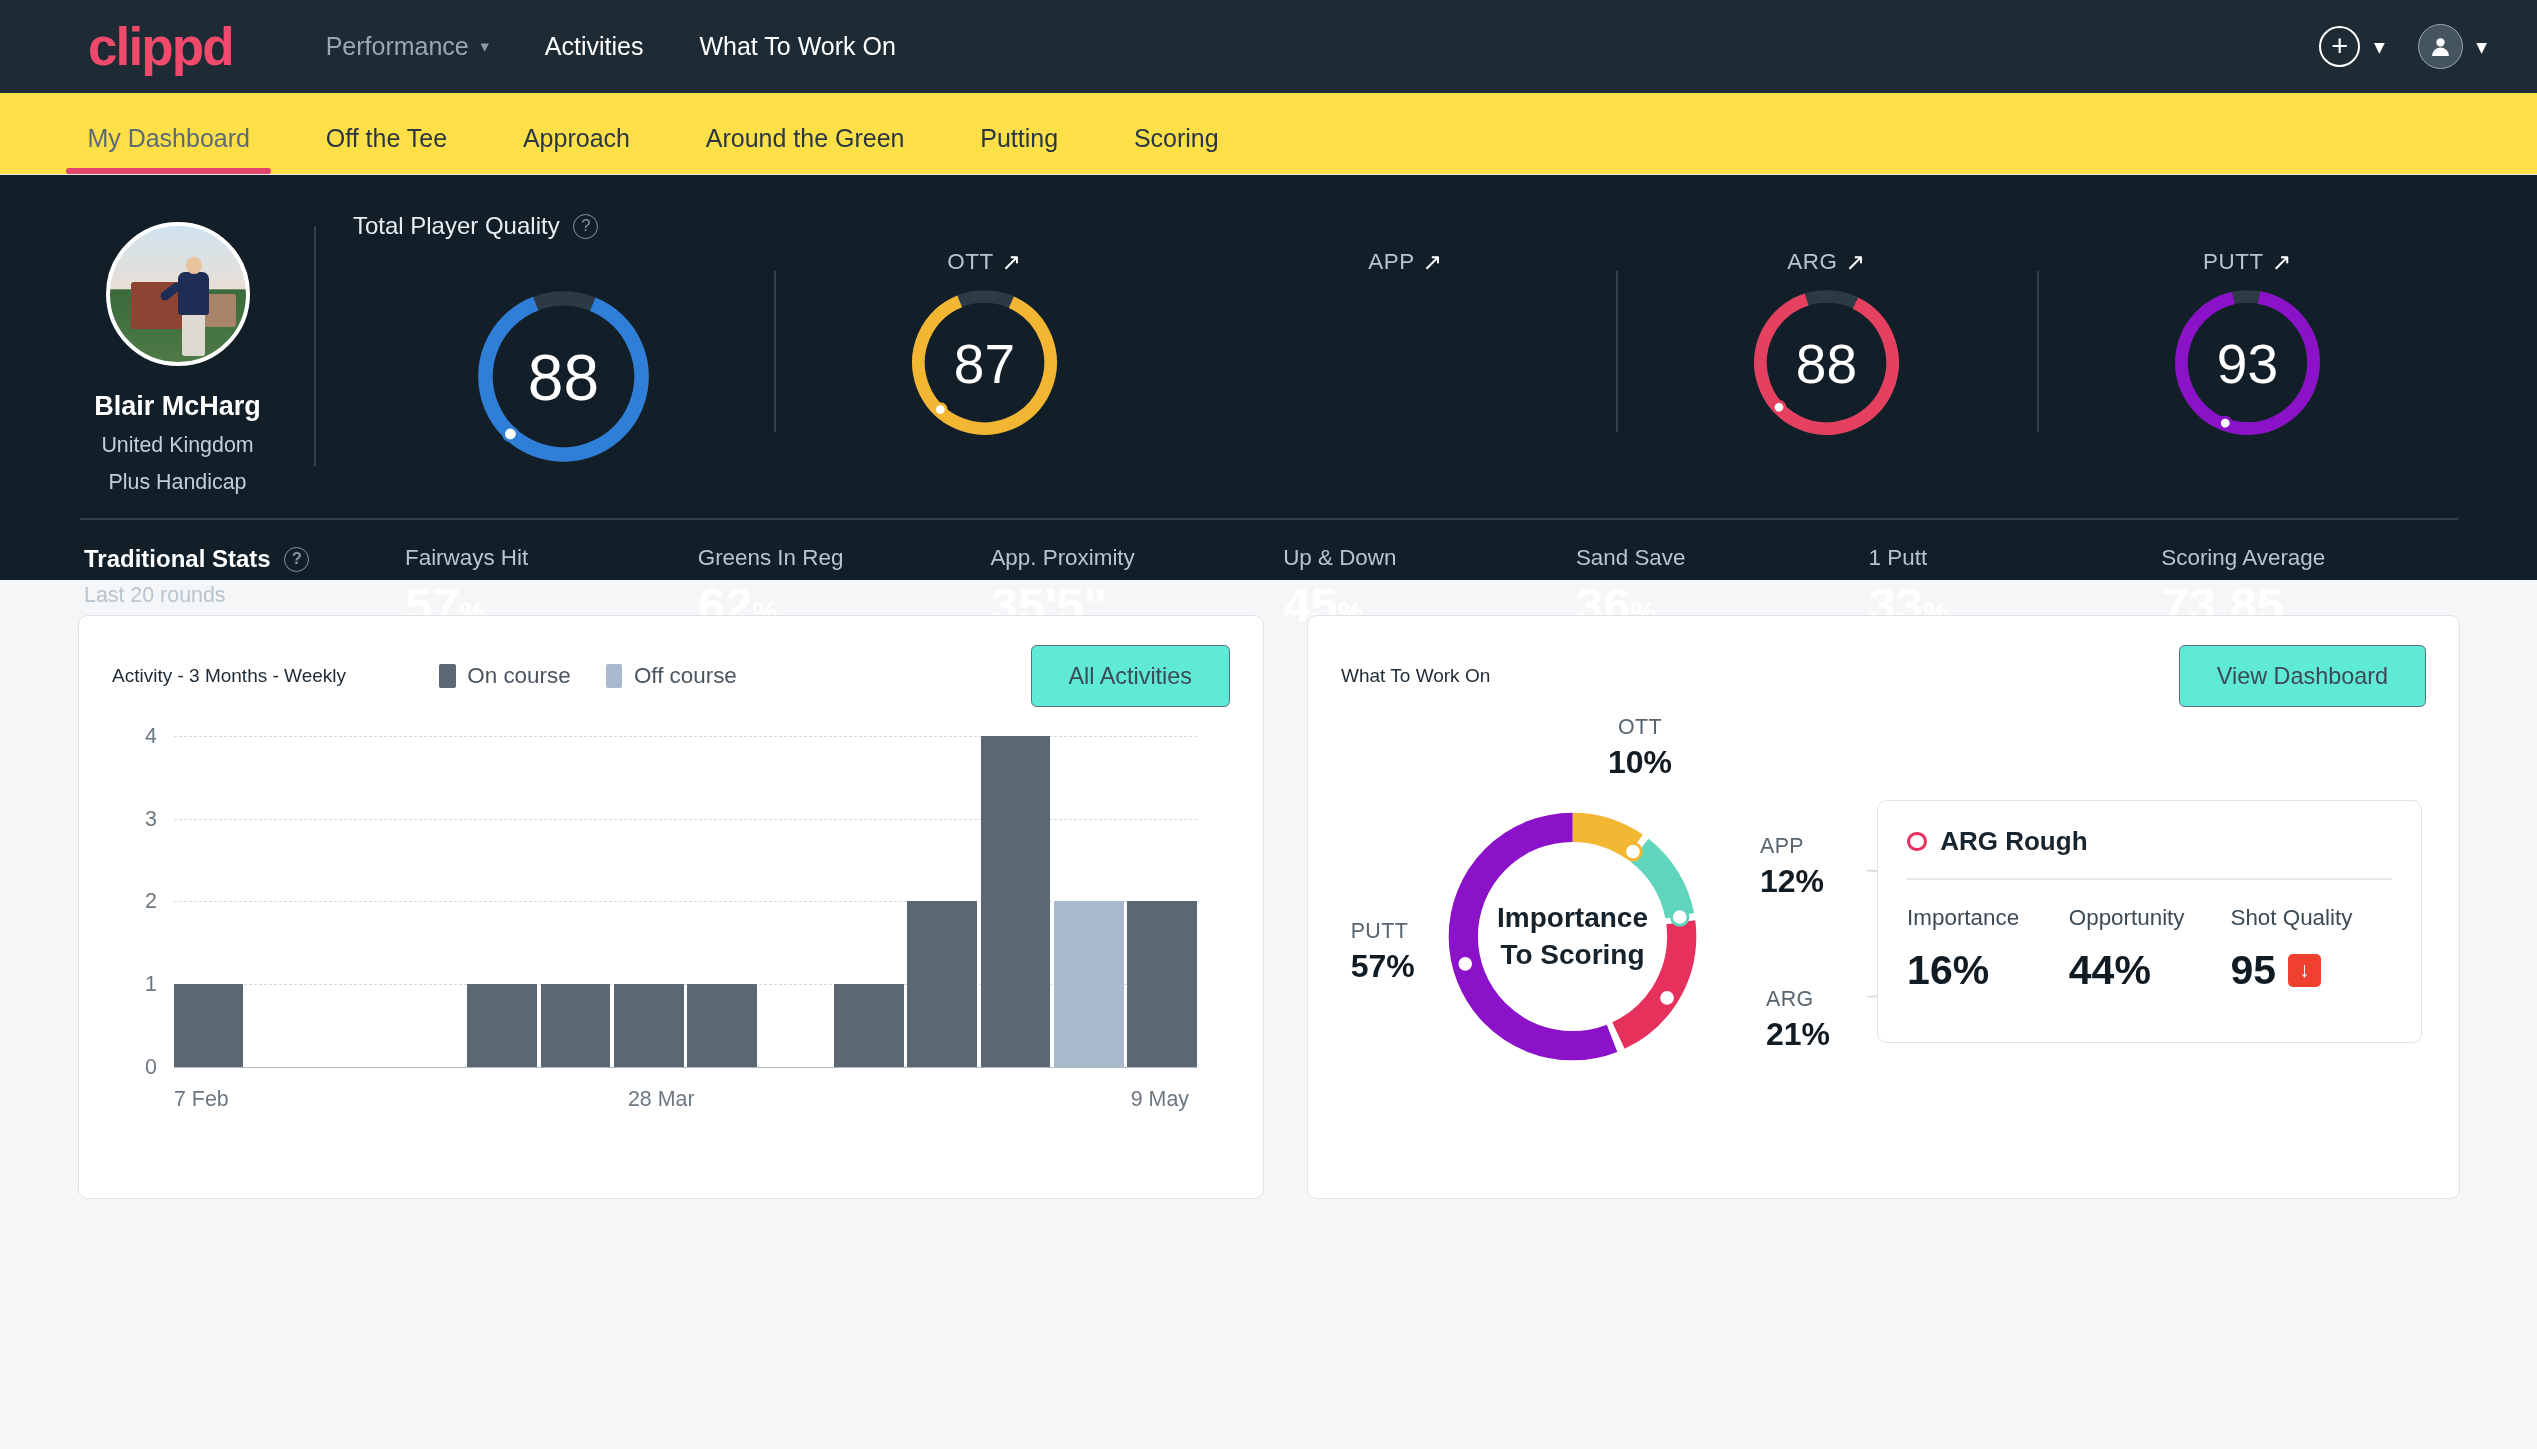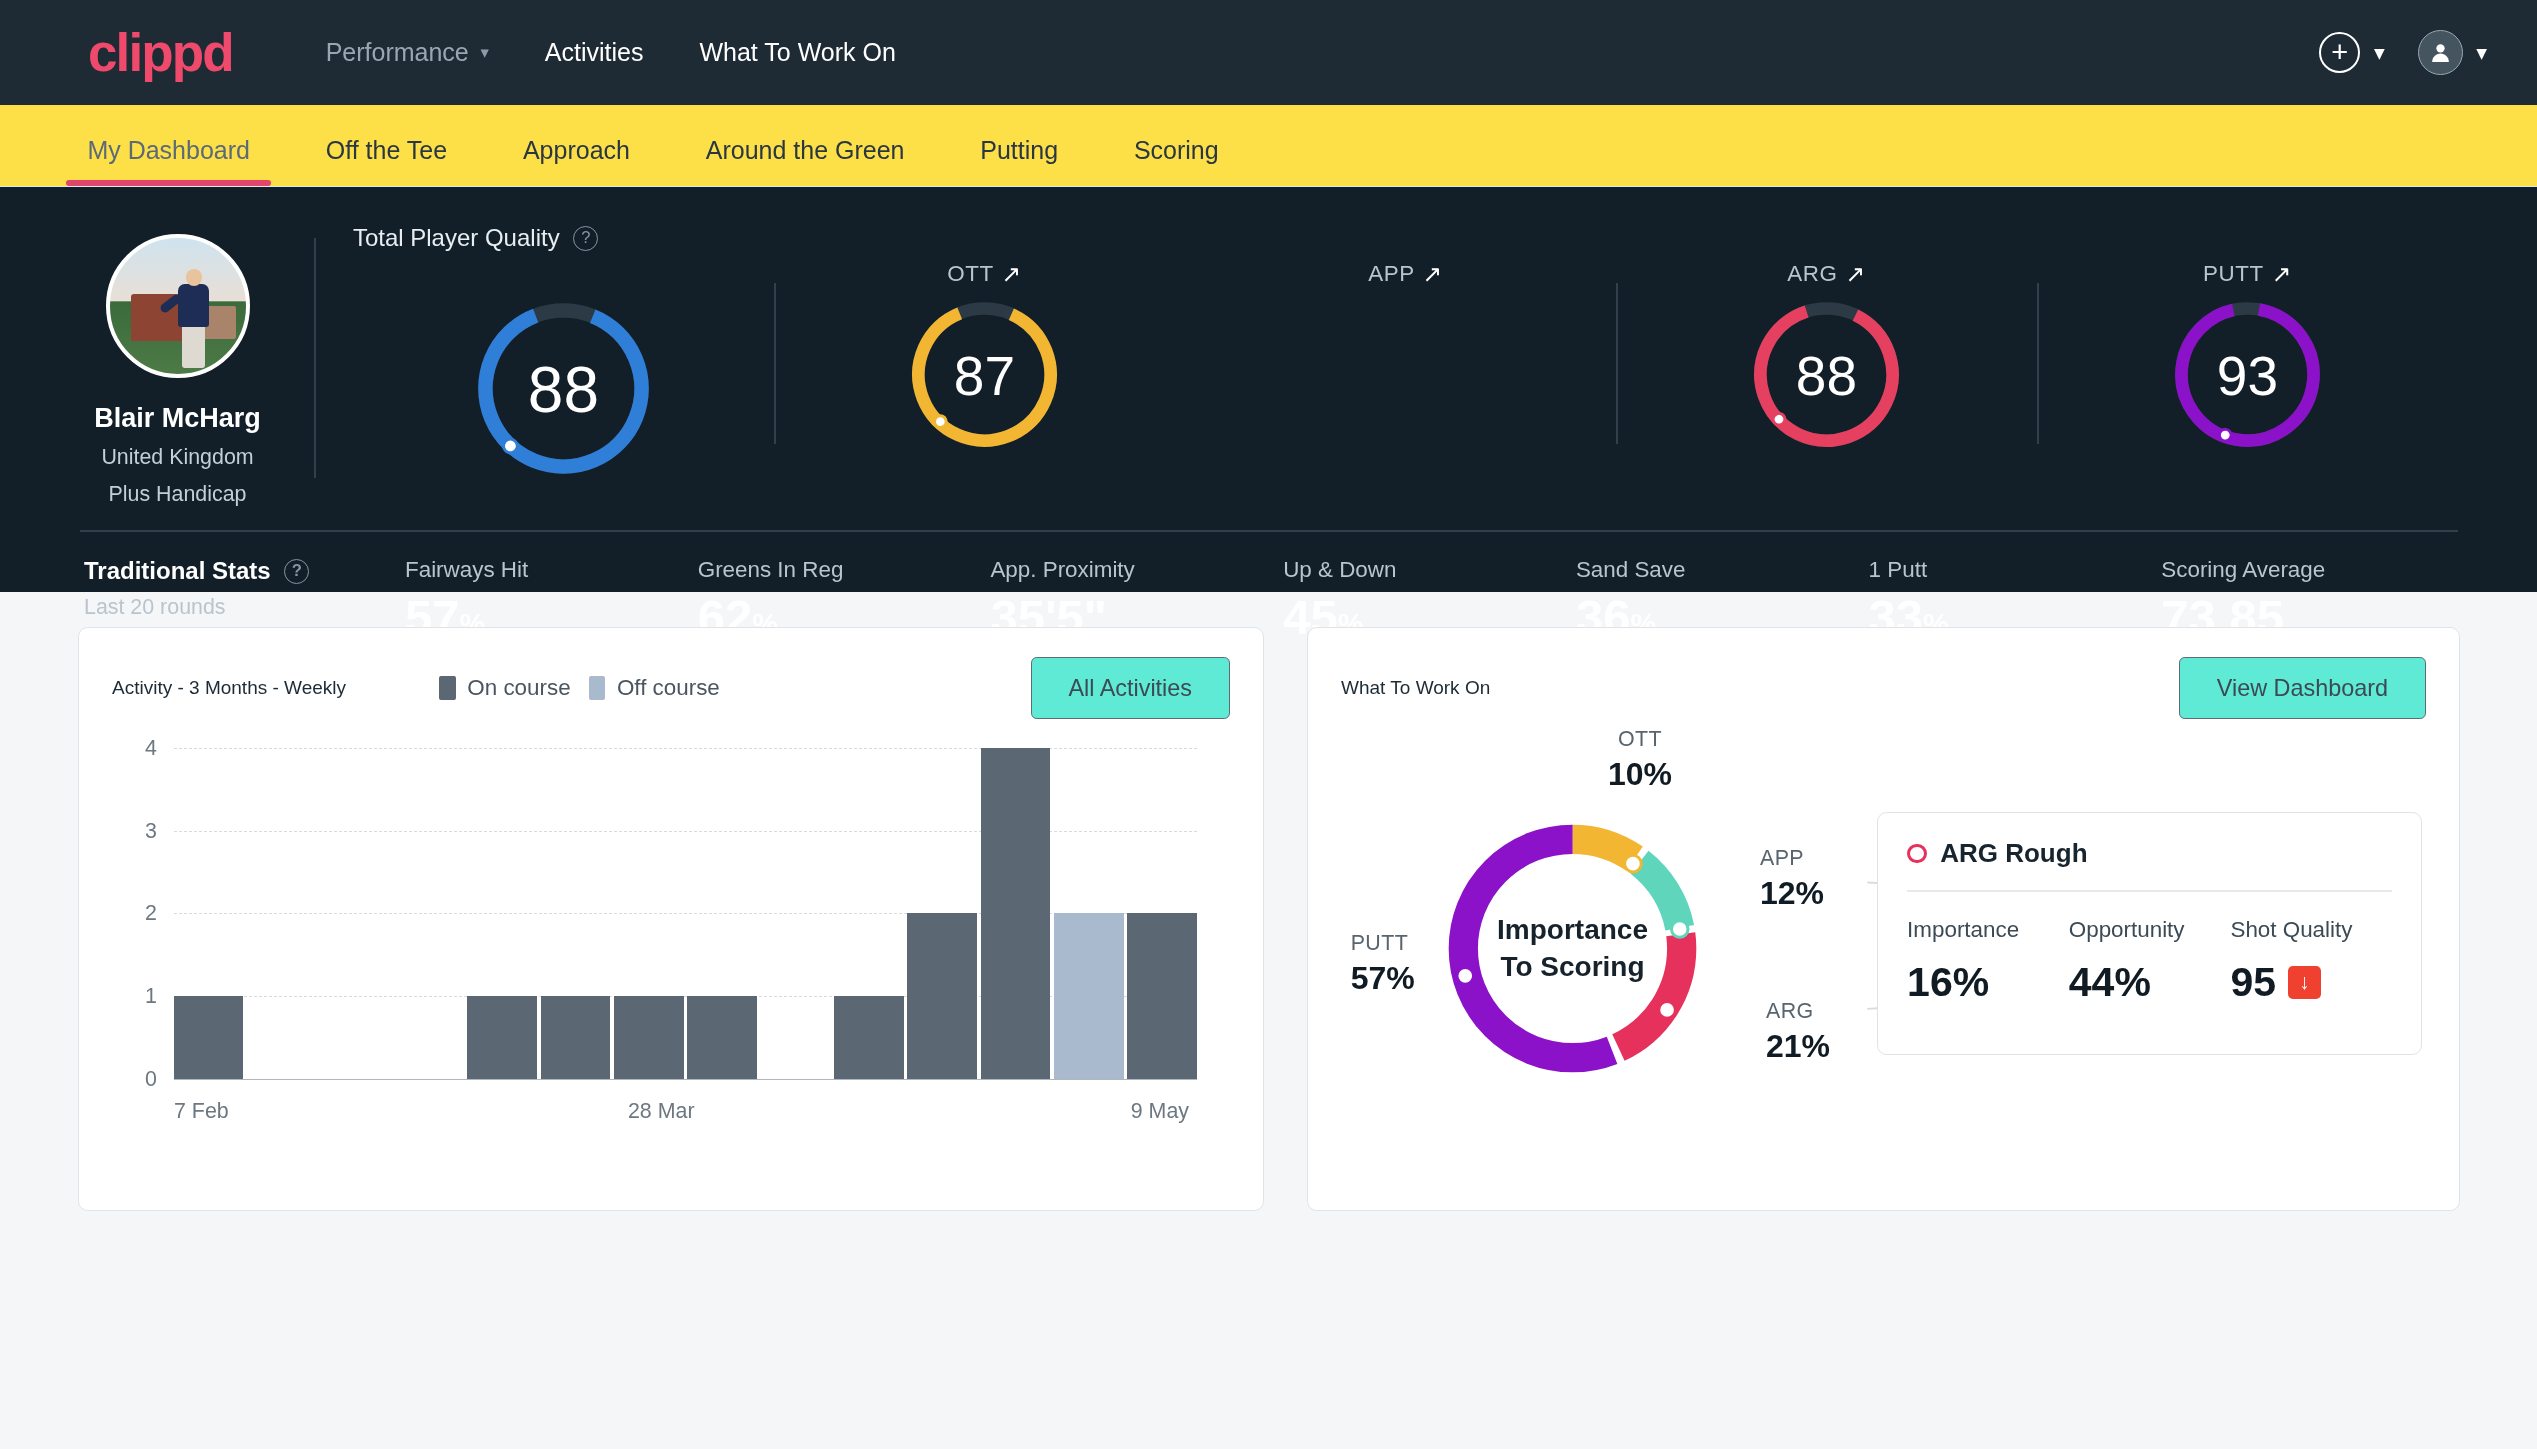--- a/index.html
+++ b/index.html
@@ -5,21 +5,21 @@
   * { box-sizing: border-box; margin: 0; padding: 0; }
   html, body {
     width: 2538px; height: 1450px;
     font-family: "Liberation Sans", sans-serif;
     background: #f4f6f8;
     overflow: hidden;
   }
 
   
   .topnav {
-    height: 105px; background: #1e2b35;
+    height: 93px; background: #1e2b35;
     display: flex; align-items: center; padding: 0 51px;
   }
   .logo {
     color: #ef4a6b; font-size: 53px; font-weight: 700;
     letter-spacing: -1.9px; margin-right: 93px; margin-left: 37px;
   }
   .navlinks { display: flex; align-items: center; gap: 56px; }
   .navlink {
     color: #ffffff; font-size: 25px; display: flex; align-items: center; gap: 11.7px;
   }
@@ -150,21 +150,21 @@
   
   .cards { display: flex; gap: 43px; padding: 35px 78px 0 78px; }
   .card {
     background: #ffffff; border: 1.9px solid #e0e4e8; border-radius: 9.7px;
     padding: 29px 33px;
   }
   .card-left { width: 1186px; height: 584px; }
   .card-right { flex: 1; height: 584px; }
   .card-head { display: flex; align-items: center; height: 62px; }
   .card-title { font-size: 19px; color: #1d2b36; font-weight: 400; }
-  .legend { display: flex; align-items: center; gap: 18px; margin-left: 93px; }
+  .legend { display: flex; align-items: center; gap: 35px; margin-left: 93px; }
   .leg { display: flex; align-items: center; gap: 11.7px; font-size: 22.4px; color: #4a5560; }
   .swatch { width: 16.6px; height: 23.4px; border-radius: 1.9px; }
   .btn {
     margin-left: auto; border: 1.9px solid #5d6b77; border-radius: 5.8px;
     background: #5eead4; color: #3c4a55; font-size: 23.4px;
     padding: 16.6px 37px; cursor: pointer;
   }
 
   
   .chart { position: relative; height: 409px; margin-top: 11.7px; }

